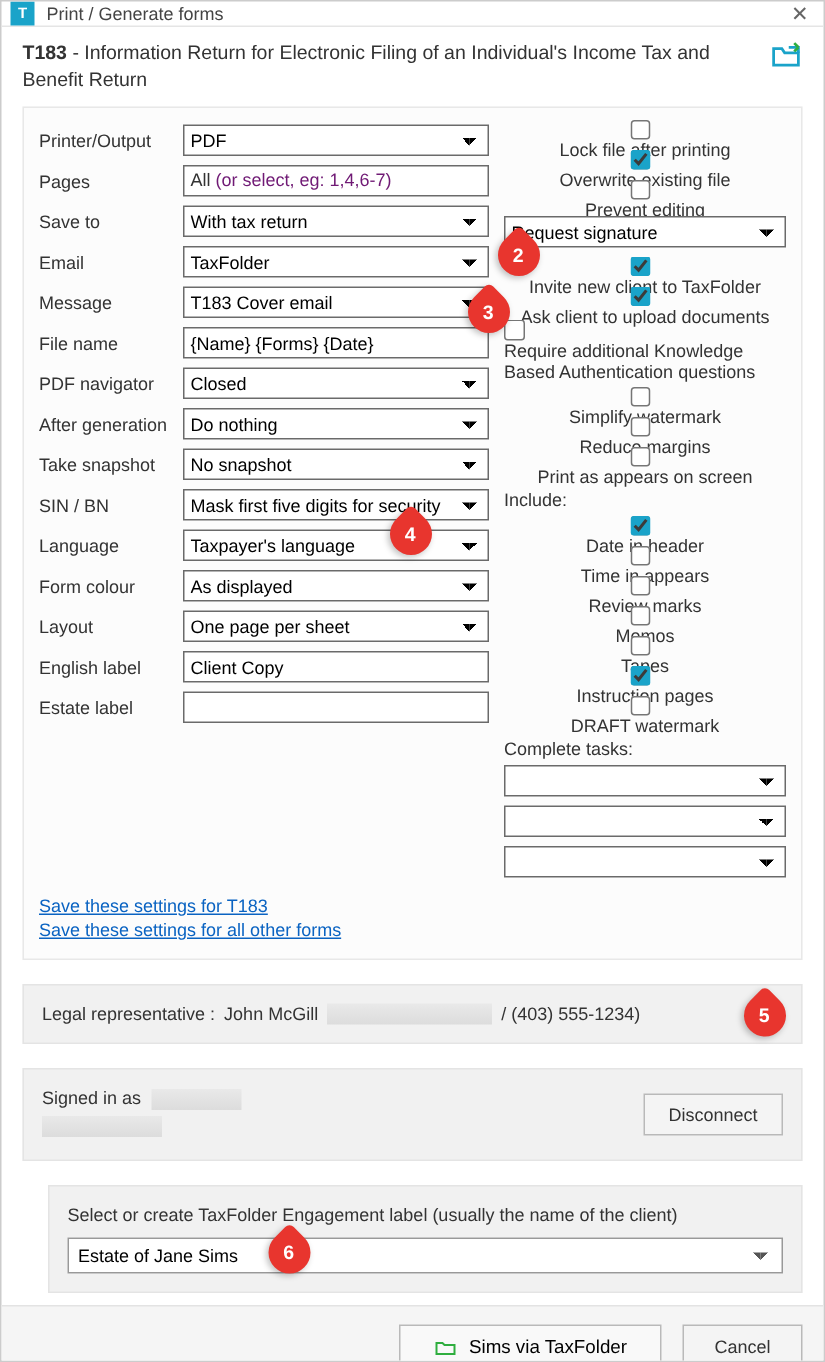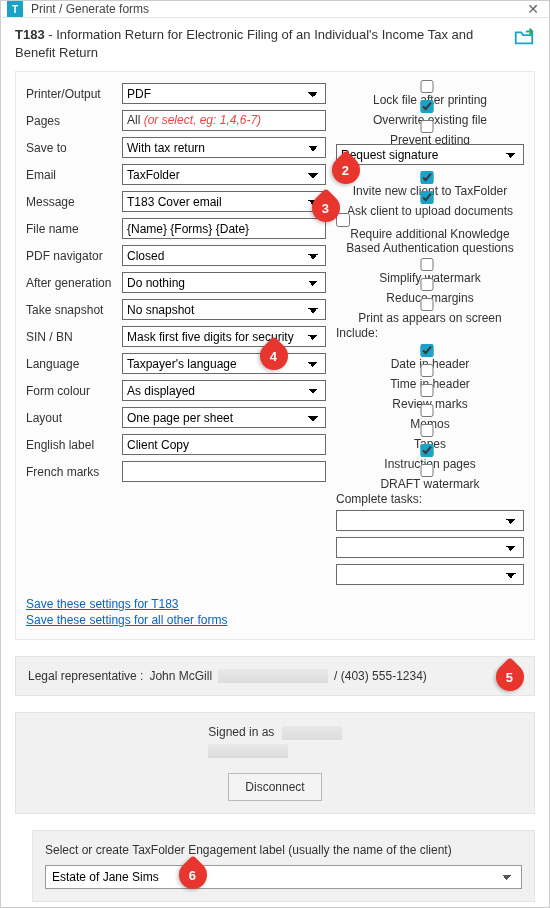--- a/index.html
+++ b/index.html
@@ -67,41 +67,41 @@
   select, input[type=text] {
     width:100%;
     height:21px;
     border:1px solid #6a6a6a;
     font-family:inherit;
     font-size:12px;
     padding:0 4px;
     background:#fff;
   }
   select { appearance:none; -webkit-appearance:none; background-image: linear-gradient(45deg, transparent 50%, #000 50%), linear-gradient(135deg, #000 50%, transparent 50%); background-position: calc(100% - 12px) 8px, calc(100% - 7px) 8px; background-size: 5px 5px, 5px 5px; background-repeat:no-repeat; padding-right:16px;}
-  .placeholder-hint { color:#ef4444; font-style:italic; }
+  .placeholder-hint { color:#701a75; }
   .chk { display:flex; align-items:center; height:20px; margin-bottom:0px;flex-direction:column;}
   .chk input { margin:0 6px 0 0; width:14px; height:14px; accent-color:#1aa3c9;}
   .chk span { font-size:12px; color:#333; }
   .chk.multiline { height:auto; align-items:flex-start; padding-top:2px; padding-bottom:2px;}
-  .chk.multiline span { line-height:1.2;text-align:center; }
+  .chk.multiline span { line-height:1.2; }
   .sub-head { font-size:12px; color:#333; margin:8px 0 4px 0; }
   .task-select { margin-bottom:6px; }
   .links { margin-top:6px; }
   .links a { color:#0a63c2; text-decoration:underline; font-size:12px; display:block; margin-bottom:2px;}
   .section {
     margin: 8px 14px;
     padding: 12px 12px;
     background:#f1f1f1;
     border:1px solid #e4e4e4;
   }
   .legal-line { display:flex; align-items:center; gap:6px; position:relative;}
   .redact {
     display:inline-block; background:linear-gradient(#e9e9e9,#dcdcdc); height:14px;
   }
-  .signin-row { display:flex; align-items:center; gap:12px;flex-direction:column;}
+  .signin-row { display:flex; align-items:center; gap:12px;}
   .signin-row .lbl-block { flex:1; }
   .btn {
     height:28px;
     padding: 0 16px;
     border:1px solid #b9b9b9;
     background:#f4f4f4;
     font-family:inherit;
     font-size:12px;
     color:#333;
     cursor:default;
@@ -247,21 +247,21 @@
           <label class="fld">Layout</label>
         <div class="ctrl"><select><option>One page per sheet</option></select></div>
         </div>
 
       <div class="row">
           <label class="fld">English label</label>
         <div class="ctrl"><input type="text" value="Client Copy" style=""></div>
         </div>
 
       <div class="row">
-          <label class="fld">French marks</label>
+          <label class="fld">Estate label</label>
         <div class="ctrl"><input type="text" value="" style=""></div>
         </div>
     </div>
 
     <div class="right-col">
       <label class="chk">
           <input type="checkbox" style="">
           <span>Lock file after printing</span>
         </label>
       <label class="chk">
@@ -301,21 +301,21 @@
           <span>Print as appears on screen</span>
         </label>
 
       <div class="sub-head">Include:</div>
       <label class="chk">
           <input type="checkbox" checked="" style="">
           <span>Date in header</span>
         </label>
       <label class="chk">
           <input type="checkbox" style="">
-          <span>Time in header</span>
+          <span>Time in appears</span>
         </label>
       <label class="chk">
           <input type="checkbox" style="">
           <span>Review marks</span>
         </label>
       <label class="chk">
           <input type="checkbox" style="">
           <span>Memos</span>
         </label>
       <label class="chk">

